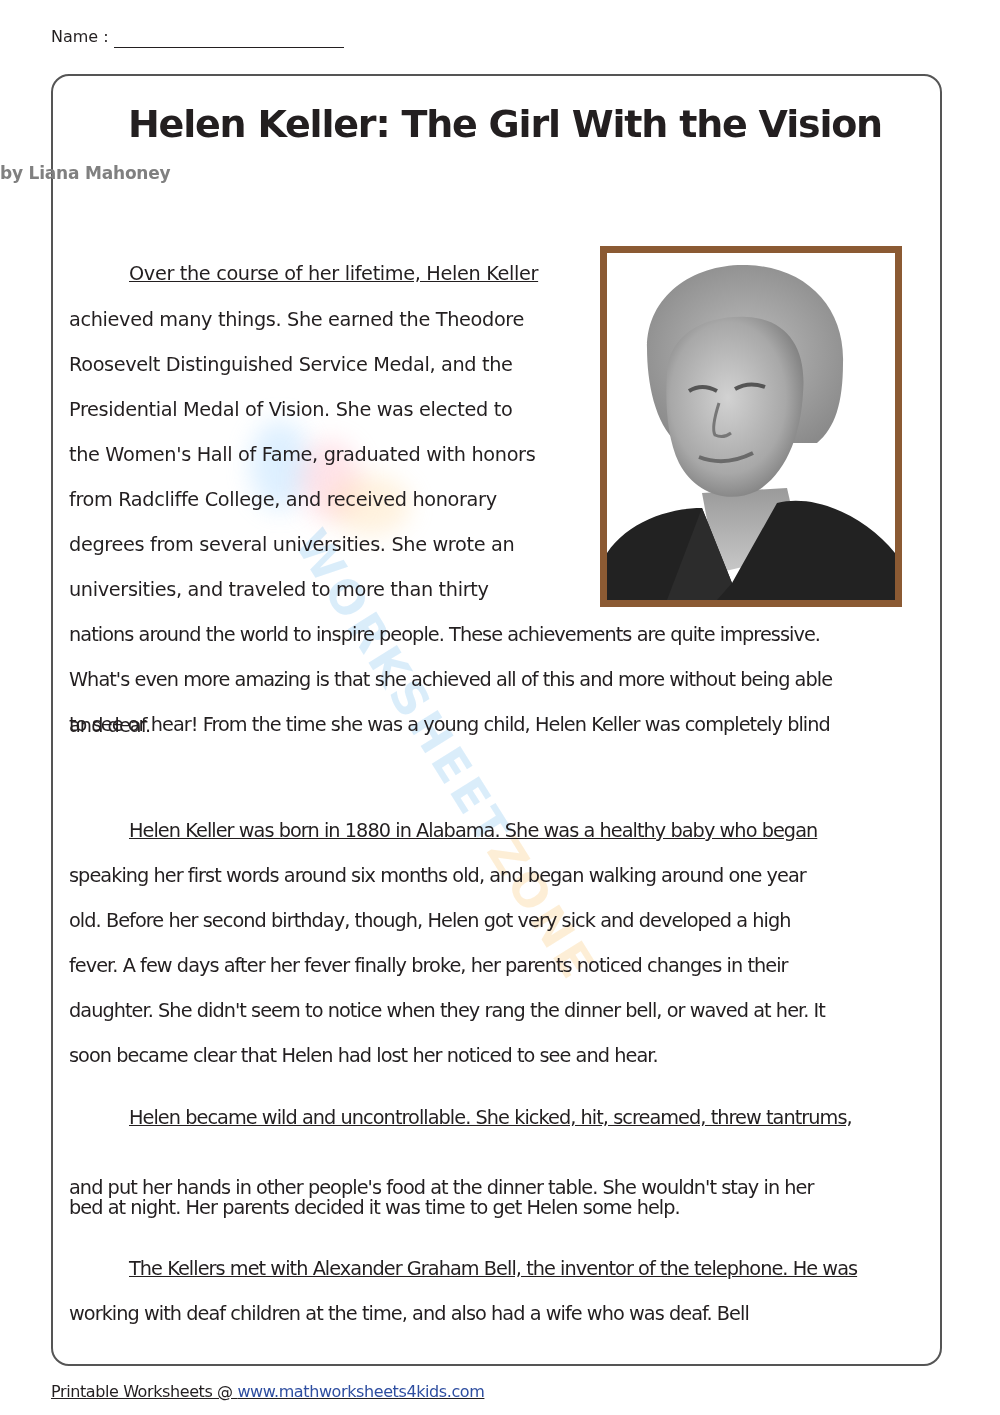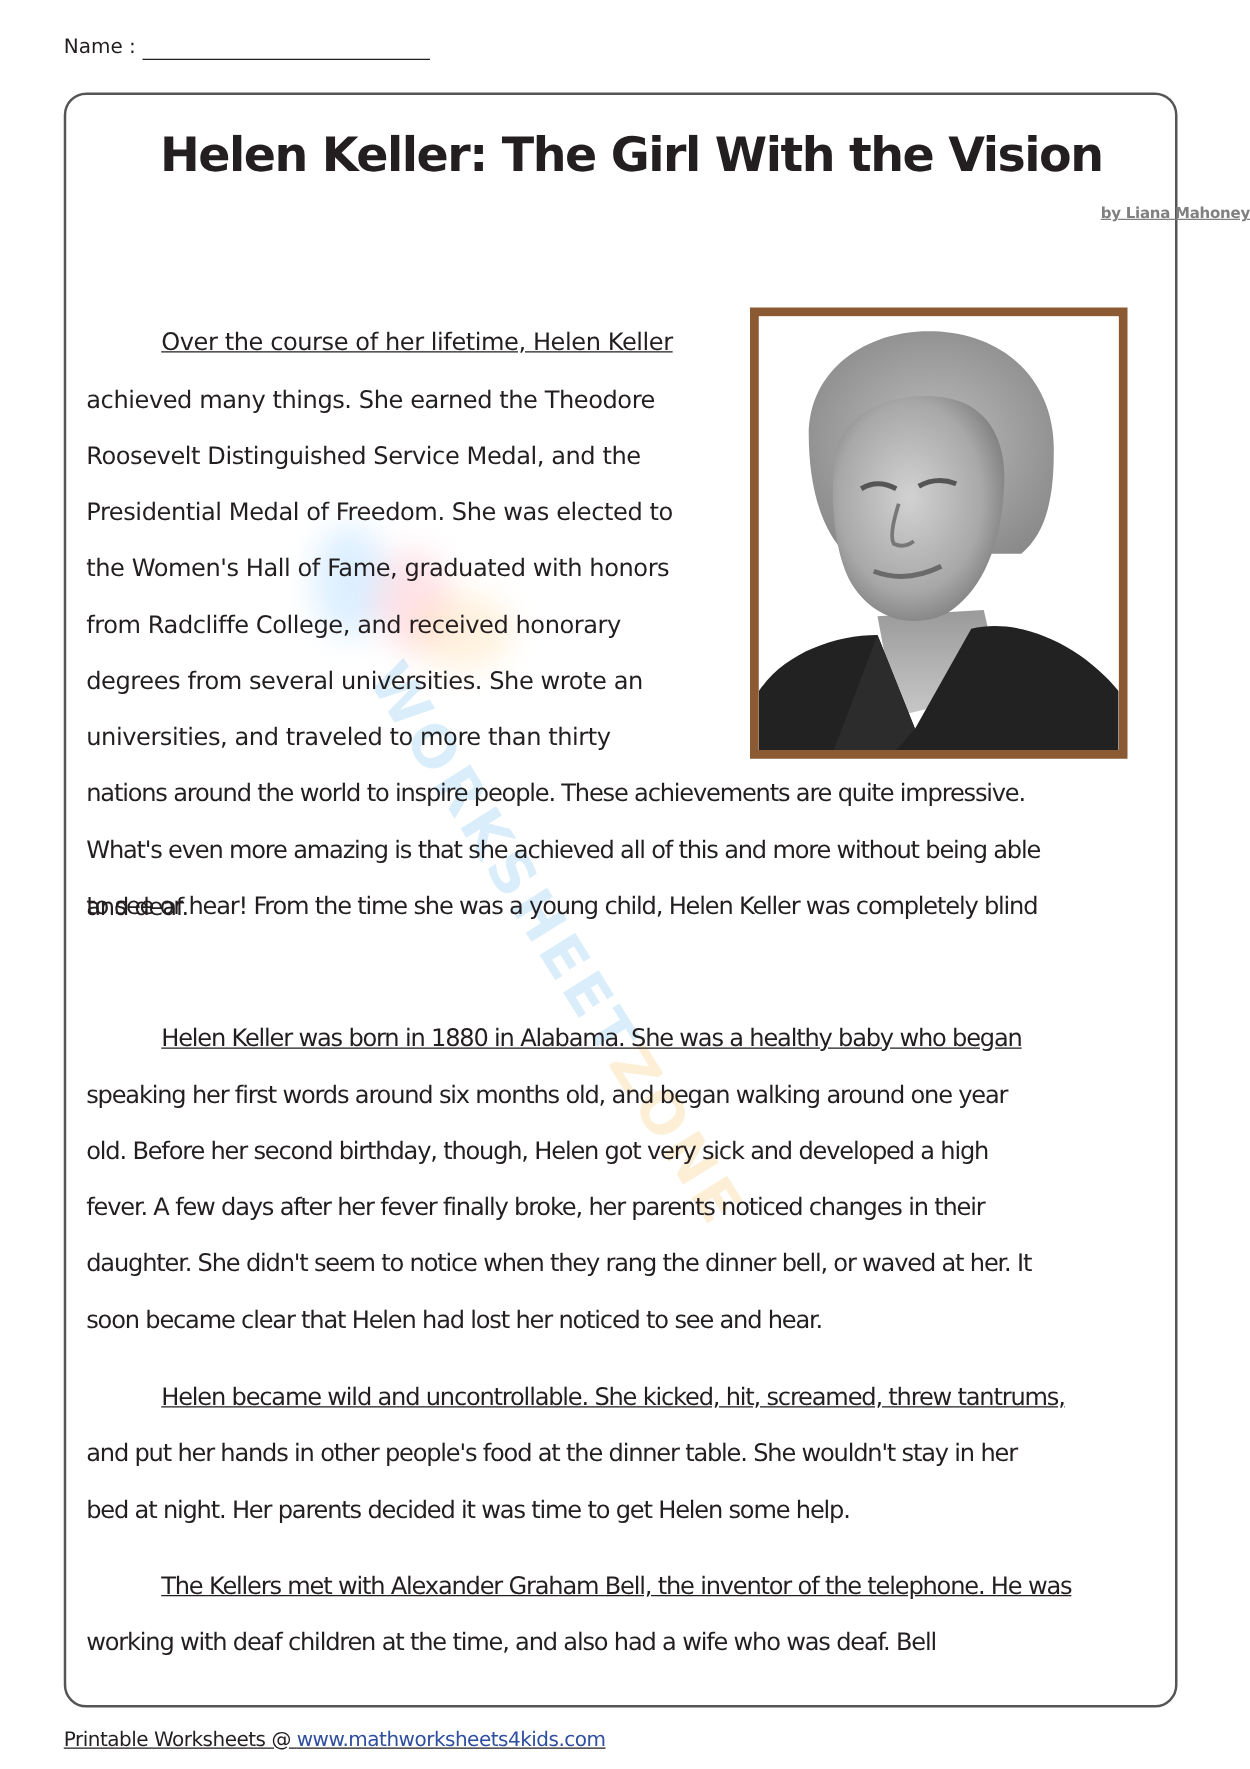--- a/index.html
+++ b/index.html
@@ -19,22 +19,22 @@
     position: absolute; left: 51px; top: 74px; width: 891px; height: 1292px;
     border: 2px solid #555; border-radius: 18px; box-sizing: border-box;
     overflow: hidden;
   }
   .title {
     position: absolute; left: 10px; right: 0; top: 102px; text-align: center;
     font-family: "DejaVu Sans", sans-serif; font-weight: bold;
     font-size: 38px; letter-spacing: -1.2px; color: #231f20;
   }
   .byline {
-    position: absolute; left: 0; right: 0; top: 163px; text-align: right;
-    font-weight: bold; font-size: 12px; color: #808080; letter-spacing: -0.2px; text-decoration: underline;
+    position: absolute; left: 0; right: 0; top: 163px; text-align: left;
+    font-weight: bold; font-size: 17px; color: #808080; letter-spacing: -0.2px;
   }
   .portrait {
     position: absolute; left: 600px; top: 246px; width: 302px; height: 361px;
     box-sizing: border-box; border: 7px solid #8b5a33; background: #ffffff;
     overflow: hidden;
   }
   .portrait svg { display: block; }
   .line {
     position: absolute; left: 69px; font-size: 19.3px; white-space: nowrap;
     color: #231f20; letter-spacing: -0.35px;
@@ -108,21 +108,21 @@
 
     <path d="M0 347 L0 300 C20 270 60 255 95 255 L125 330 L170 250 C210 240 260 265 288 300 L288 347 Z" fill="#222"></path>
     <path d="M95 255 L125 330 L110 347 L60 347 Z" fill="#2c2c2c"></path>
   </svg>
 </div>
 
 <div>
   <div class="line indent" style="top:262px">Over the course of her lifetime, Helen Keller</div>
   <div class="line" style="top:308px">achieved many things. She earned the Theodore</div>
   <div class="line" style="top:353px">Roosevelt Distinguished Service Medal, and the</div>
-  <div class="line" style="top:398px">Presidential Medal of Freedom. She was elected to</div>
+  <div class="line" style="top:398px">Presidential Medal of Vision. She was elected to</div>
   <div class="line" style="top:443px">the Women's Hall of Fame, graduated with honors</div>
   <div class="line" style="top:488px">from Radcliffe College, and received honorary</div>
   <div class="line" style="top:533px">degrees from several universities. She wrote an</div>
   <div class="line" style="top:578px">universities, and traveled to more than thirty</div>
   <div class="line narrow" style="top:623px">nations around the world to inspire people. These achievements are quite impressive.</div>
   <div class="line narrow" style="top:668px">What's even more amazing is that she achieved all of this and more without being able</div>
   <div class="line narrow" style="top:713px">to see or hear! From the time she was a young child, Helen Keller was completely blind</div>
   <div class="line narrow" style="top:714px">and deaf.</div>
 </div>
 
@@ -130,21 +130,21 @@
   <div class="line narrow indent" style="top:819px">Helen Keller was born in 1880 in Alabama. She was a healthy baby who began</div>
   <div class="line narrow" style="top:864px">speaking her first words around six months old, and began walking around one year</div>
   <div class="line narrow" style="top:909px">old.  Before her second birthday, though, Helen got very sick and developed a high</div>
   <div class="line narrow" style="top:954px">fever.  A few days after her fever finally broke, her parents noticed changes in their</div>
   <div class="line narrow" style="top:999px">daughter. She didn't seem to notice when they rang the dinner bell, or waved at her. It</div>
   <div class="line narrow" style="top:1044px">soon became clear that Helen had lost her noticed to see and hear.</div>
 </div>
 
 <div>
   <div class="line narrow indent" style="top:1106px">Helen became wild and uncontrollable. She kicked, hit, screamed, threw tantrums,</div>
-  <div class="line narrow" style="top:1151px">and put her hands in other people's food at the dinner table. She wouldn't stay in her</div>
+  <div class="line narrow" style="top:1176px">and put her hands in other people's food at the dinner table. She wouldn't stay in her</div>
   <div class="line narrow" style="top:1196px">bed at night. Her parents decided it was time to get Helen some help.</div>
 </div>
 
 <div>
   <div class="line narrow indent" style="top:1257px">The Kellers met with Alexander Graham Bell, the inventor of the telephone. He was</div>
   <div class="line narrow" style="top:1302px">working with deaf children at the time, and also had a wife who was deaf. Bell</div>
 </div>
 
 <div class="footer">
   <span>Printable Worksheets @ </span><a>www.mathworksheets4kids.com</a>

